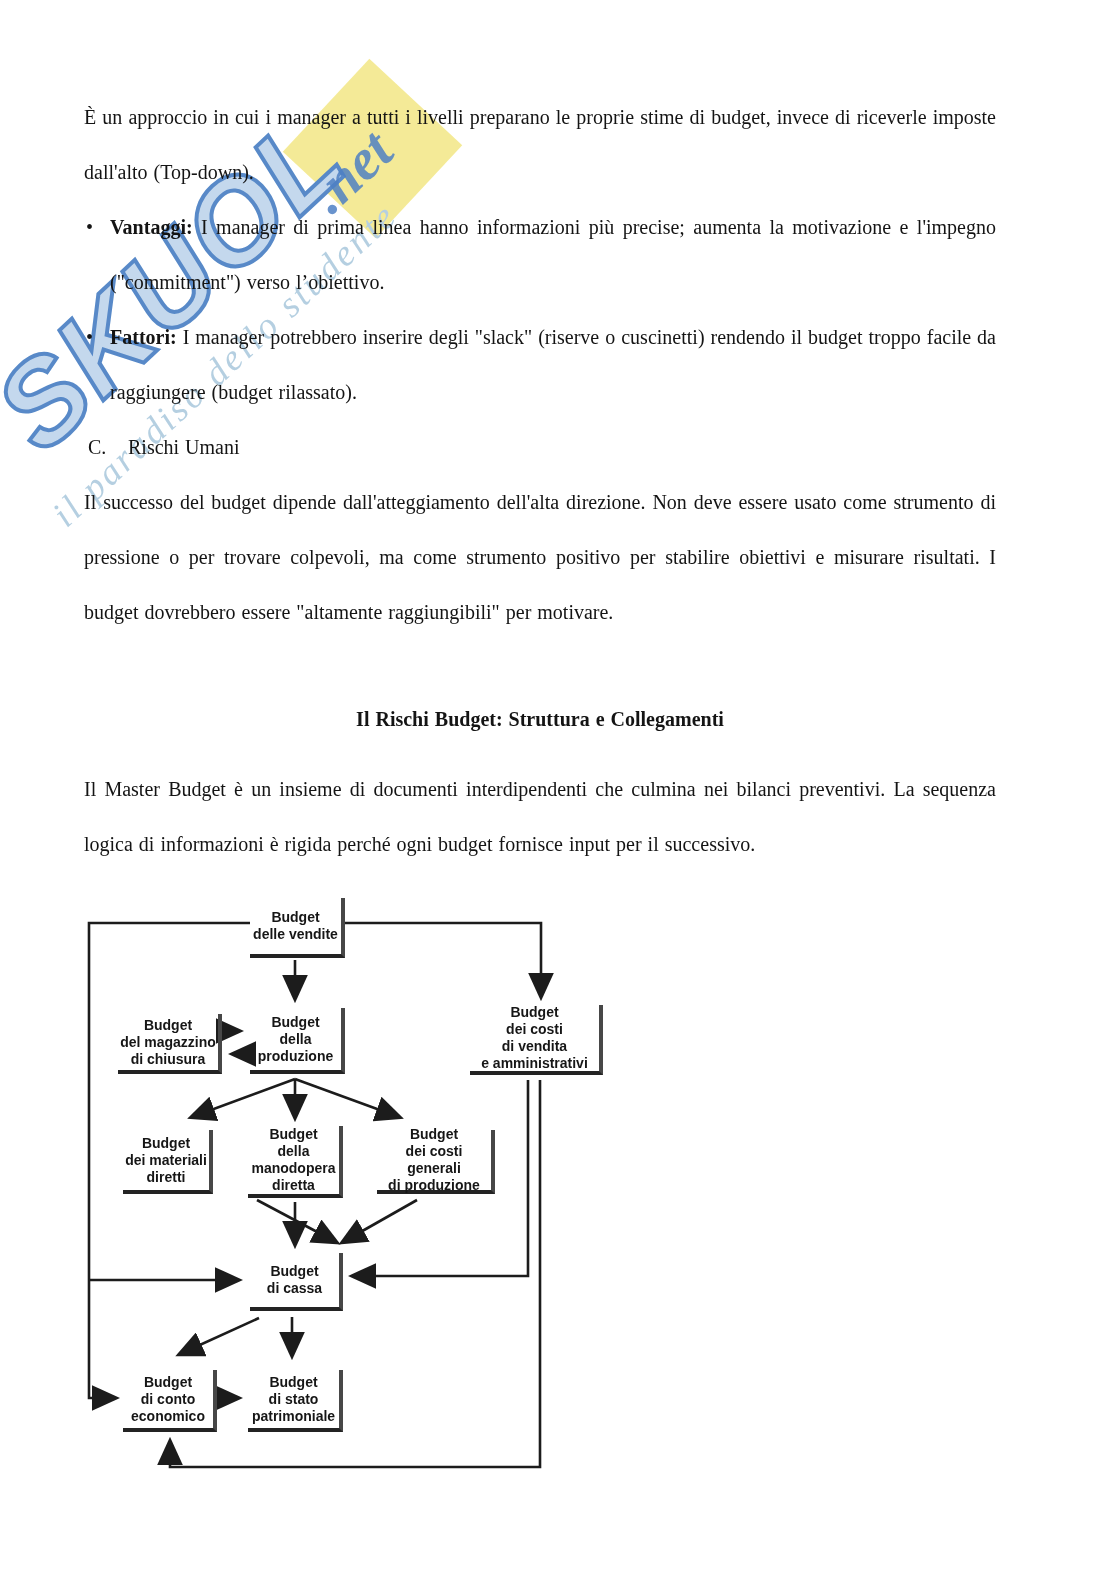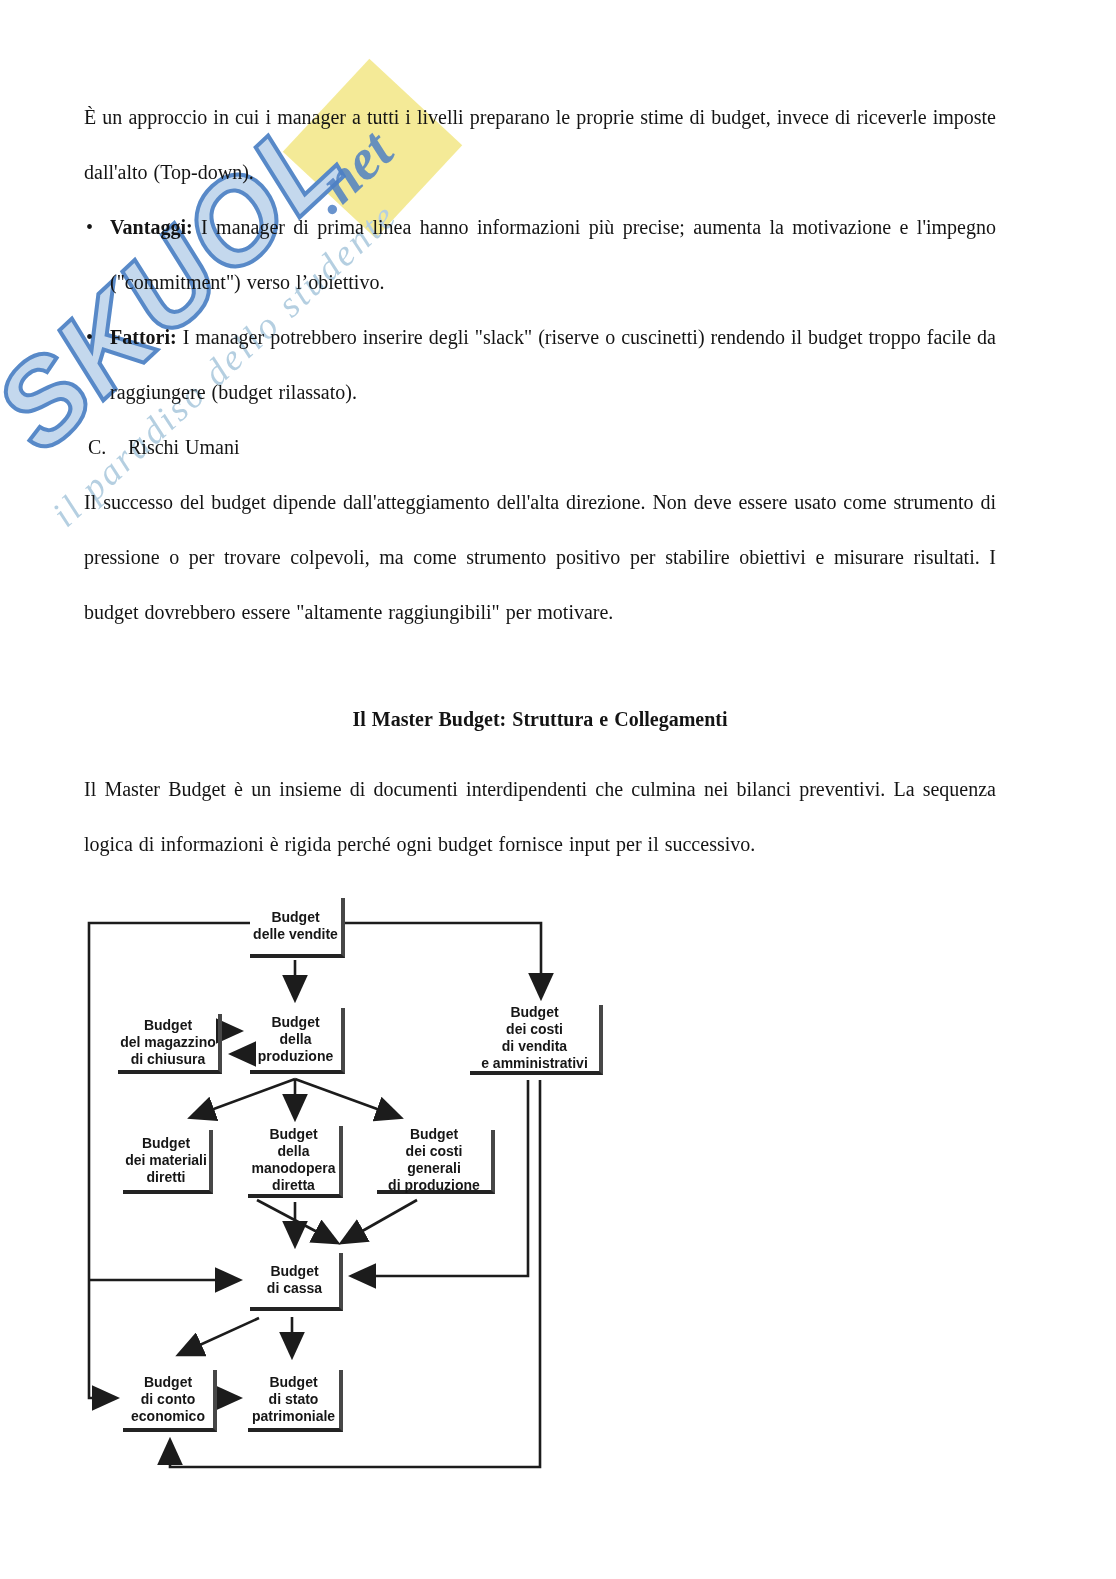--- a/index.html
+++ b/index.html
@@ -74,21 +74,21 @@
   <p class="bullet">
     <span class="glyph">•</span><span class="b">Fattori:</span><span> I manager potrebbero inserire degli "slack" (riserve o cuscinetti) rendendo il budget troppo facile da raggiungere (budget rilassato).</span>
   </p>
 
   <p class="cline">
     <span class="cmark">C.</span><span>Rischi Umani</span>
   </p>
 
   <p>Il successo del budget dipende dall'atteggiamento dell'alta direzione. Non deve essere usato come strumento di pressione o per trovare colpevoli, ma come strumento positivo per stabilire obiettivi e misurare risultati. I budget dovrebbero essere "altamente raggiungibili" per motivare.</p>
 
-  <h2 class="heading">Il Master Budget: Struttura e Collegamenti</h2>
+  <h2 class="heading">Il Rischi Budget: Struttura e Collegamenti</h2>
 
   <p>Il Master Budget è un insieme di documenti interdipendenti che culmina nei bilanci preventivi. La sequenza logica di informazioni è rigida perché ogni budget fornisce input per il successivo.</p>
 </div>
 
 <div class="diagram">
   <svg width="540" height="600" viewBox="0 0 540 600">
     <defs>
       <marker id="ah" markerWidth="11" markerHeight="10" refX="9" refY="5" orient="auto">
         <path d="M0,0 L11,5 L0,10 z" fill="#1c1c1c"></path>
       </marker>

